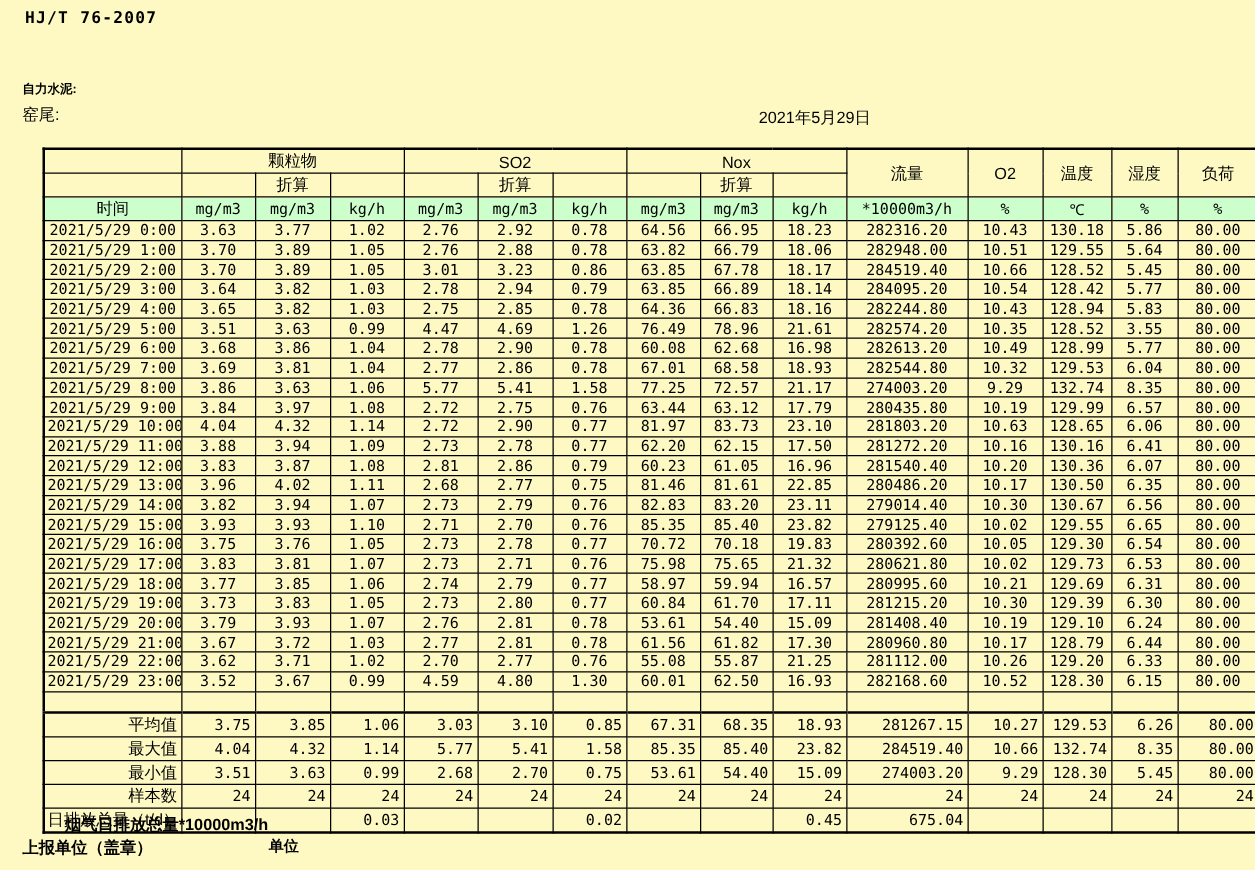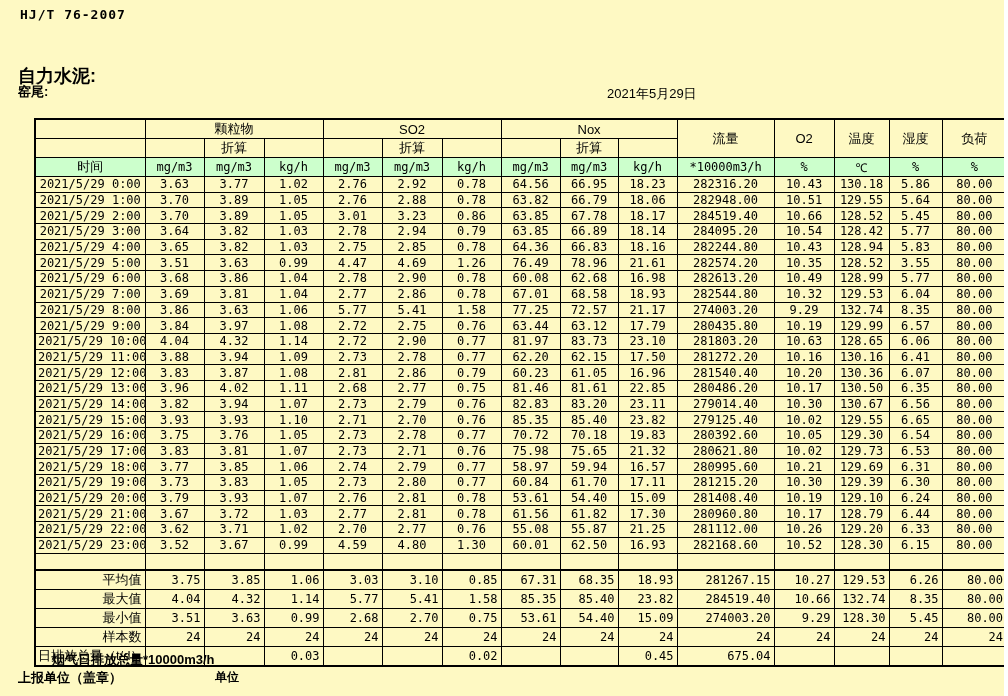--- a/index.html
+++ b/index.html
@@ -3,22 +3,22 @@
 <meta charset="utf-8">
 <style>
   * { margin:0; padding:0; box-sizing:border-box; }
   body { background:#ffffff; font-family:"Liberation Sans", sans-serif; color:#000; }
   #page { position:relative; width:1004px; height:696px; background:#fef9c3; overflow:hidden; }
 
   .doc-code { position:absolute; left:20px; top:7px; font-size:13px; font-weight:bold;
               font-family:"DejaVu Sans Mono", monospace; letter-spacing:1px; }
   .title { position:absolute; left:346px; top:30px; transform:translateX(-50%);
            font-size:16px; font-weight:bold; letter-spacing:2px; white-space:nowrap; }
-  .company { position:absolute; left:18px; top:64px; font-size:18px; font-weight:bold; }
-  .site { position:absolute; left:18px; top:83px; font-size:13px; font-weight:bold; }
+  .company { position:absolute; left:18px; top:64px; font-size:10px; font-weight:bold; }
+  .site { position:absolute; left:18px; top:83px; font-size:13px; font-weight:normal; }
   .date { position:absolute; left:607px; top:85px; font-size:13px; }
 
   table { position:absolute; left:18px; top:118px; width:972px;
           border-collapse:collapse; table-layout:fixed;
           border:2px solid #000;margin-left:16px; }
   td { border:1px solid #000; font-size:12px; text-align:center; padding:0 2px;
        white-space:nowrap; overflow:hidden;
        font-family:"DejaVu Sans Mono", "Liberation Sans", sans-serif; }
   tr.h1 { height:18px; } tr.h2 { height:16px;padding-left:11px; } tr.h3 { height:17px; }
   tr.h1 td, tr.h2 td { font-size:13px; font-family:"Liberation Sans", sans-serif; }

